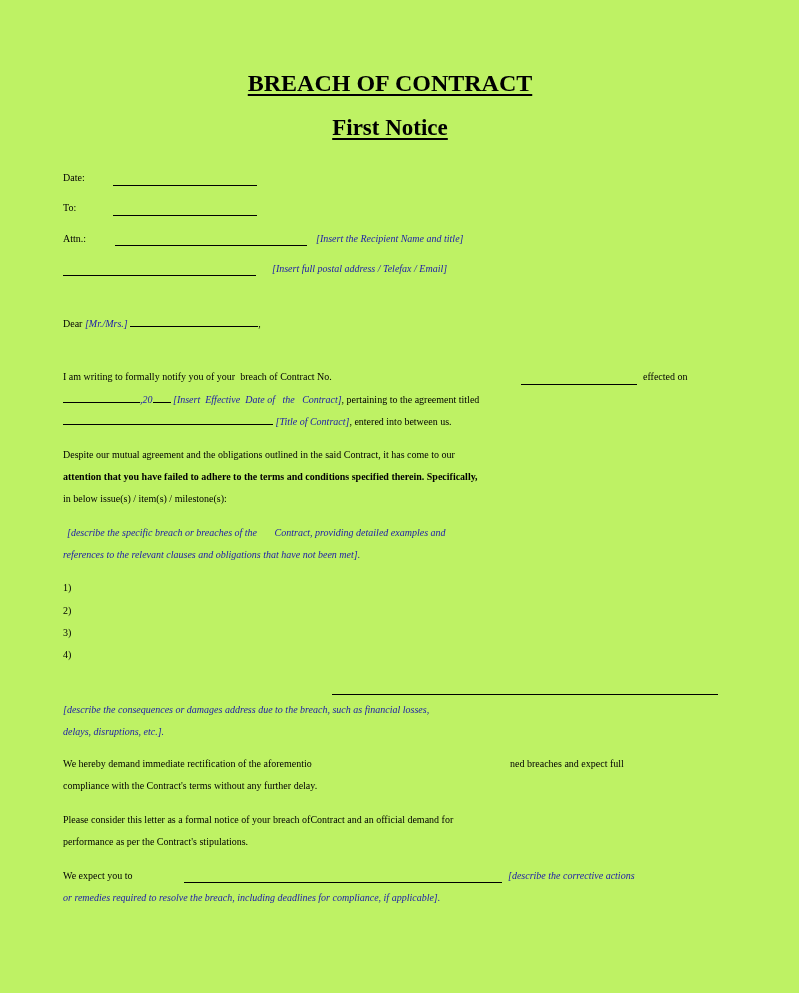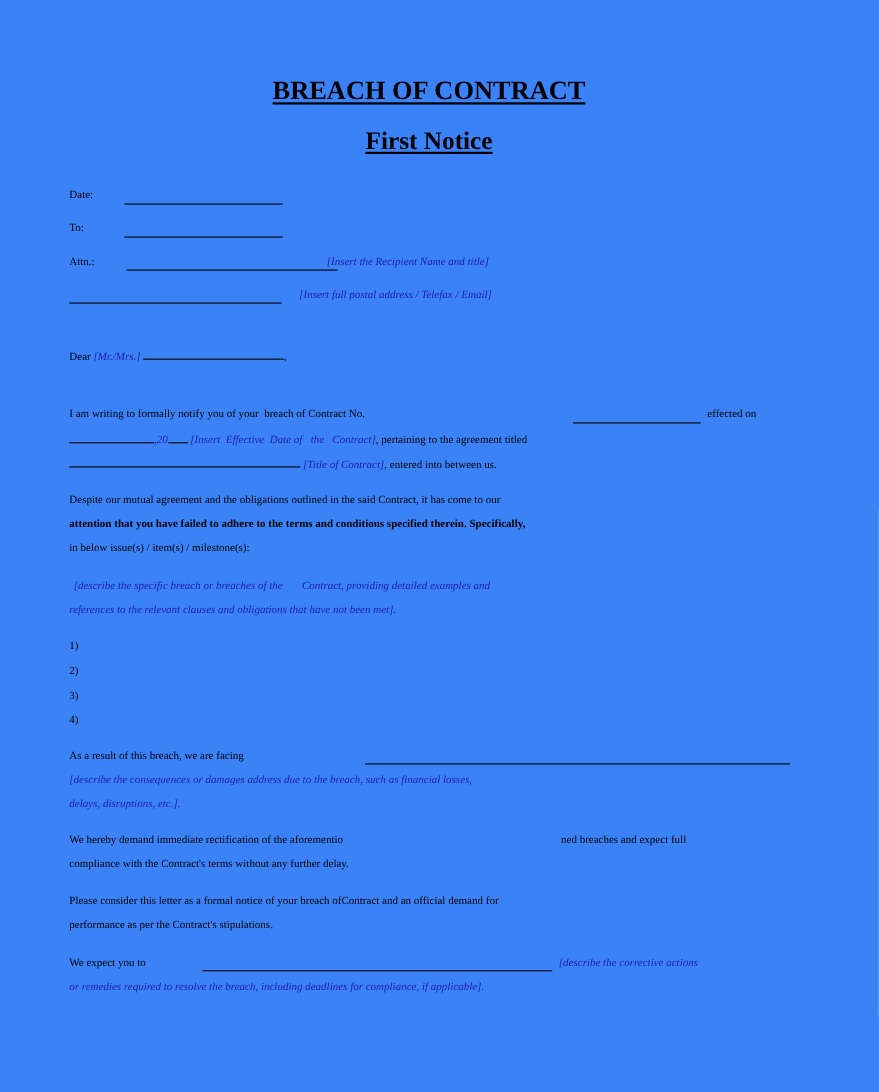--- a/index.html
+++ b/index.html
@@ -1,18 +1,18 @@
 <!DOCTYPE html>
 <html><head>
 <meta charset="utf-8">
 <style>
   html, body { margin: 0; padding: 0; background: #ffffff; }
   body { width: 799px; height: 993px; position: relative; overflow: hidden;
          font-family: "Liberation Serif", "DejaVu Serif", serif; color: #000; }
-  .page { position: absolute; left: 0; top: 0; width: 799px; height: 993px; background: #3b82f6; }
+  .page { position: absolute; left: 0; top: 0; width: 799px; height: 993px; background: #bef264; }
   .abs { position: absolute; white-space: nowrap; }
   .title { left: 0; width: 780px; text-align: center; top: 70px; font-size: 24px; font-weight: bold; text-decoration: underline; text-decoration-thickness: 2px; text-underline-offset: 3px; }
   .subtitle { left: 0; width: 780px; text-align: center; top: 115px; font-size: 23px; font-weight: bold; text-decoration: underline; text-decoration-thickness: 2px; text-underline-offset: 3px; }
   .txt { font-size: 10px; line-height: 22px; }
   .ph { color: #2020a8; font-style: italic; }
   .blank { display: inline-block; border-bottom: 1px solid #000; height: 14px; vertical-align: baseline; }
 </style>
 </head>
 <body>
 
@@ -28,21 +28,21 @@
 
   <div class="abs txt" style="left:63px; top:197px;">
     <span>To:</span>
   </div>
   <span class="abs blank" style="left:113px; top:201px; width:144px;"></span>
 
   <div class="abs txt" style="left:63px; top:228px;">
     <span>Attn.:</span>
   </div>
   <span class="abs blank" style="left:115px; top:231px; width:192px;"></span>
-  <div class="abs txt ph" style="left:297px; top:228px;">[Insert the Recipient Name and title]</div>
+  <div class="abs txt ph" style="left:316px; top:228px;">[Insert the Recipient Name and title]</div>
 
   <span class="abs blank" style="left:63px; top:261px; width:193px;"></span>
   <div class="abs txt ph" style="left:272px; top:258px;">[Insert full postal address / Telefax / Email]</div>
 
   <div class="abs txt" style="left:63px; top:312px;">
     <span>Dear</span>
     <span class="ph">[Mr./Mrs.]</span>
     <span class="blank" style="width:128px;"></span><span>,</span>
   </div>
 
@@ -67,21 +67,20 @@
   <div class="abs txt" style="left:63px; top:488px;">in below issue(s) / item(s) / milestone(s):</div>
 
   <div class="abs txt ph" style="left:67px; top:522px; white-space:pre;">[describe the specific breach or breaches of the       Contract, providing detailed examples and</div>
   <div class="abs txt ph" style="left:63px; top:544px;">references to the relevant clauses and obligations that have not been met].</div>
 
   <div class="abs txt" style="left:63px; top:577px;">1)</div>
   <div class="abs txt" style="left:63px; top:600px;">2)</div>
   <div class="abs txt" style="left:63px; top:622px;">3)</div>
   <div class="abs txt" style="left:63px; top:644px;">4)</div>
 
-  <div class="abs txt" style="left:63px; top:677px;">As a result of this breach, we are facing</div>
   <span class="abs blank" style="left:332px; top:680px; width:386px;"></span>
   <div class="abs txt ph" style="left:63px; top:699px;">[describe the consequences or damages address due to the breach, such as financial losses,</div>
   <div class="abs txt ph" style="left:63px; top:721px;">delays, disruptions, etc.].</div>
 
   <div class="abs txt" style="left:63px; top:753px;">We hereby demand immediate rectification of the aforementio</div>
   <div class="abs txt" style="left:510px; top:753px;">ned breaches and expect full</div>
   <div class="abs txt" style="left:63px; top:775px;">compliance with the Contract's terms without any further delay.</div>
 
   <div class="abs txt" style="left:63px; top:809px;">Please consider this letter as a formal notice of your breach ofContract and an official demand for</div>
   <div class="abs txt" style="left:63px; top:831px;">performance as per the Contract's stipulations.</div>

